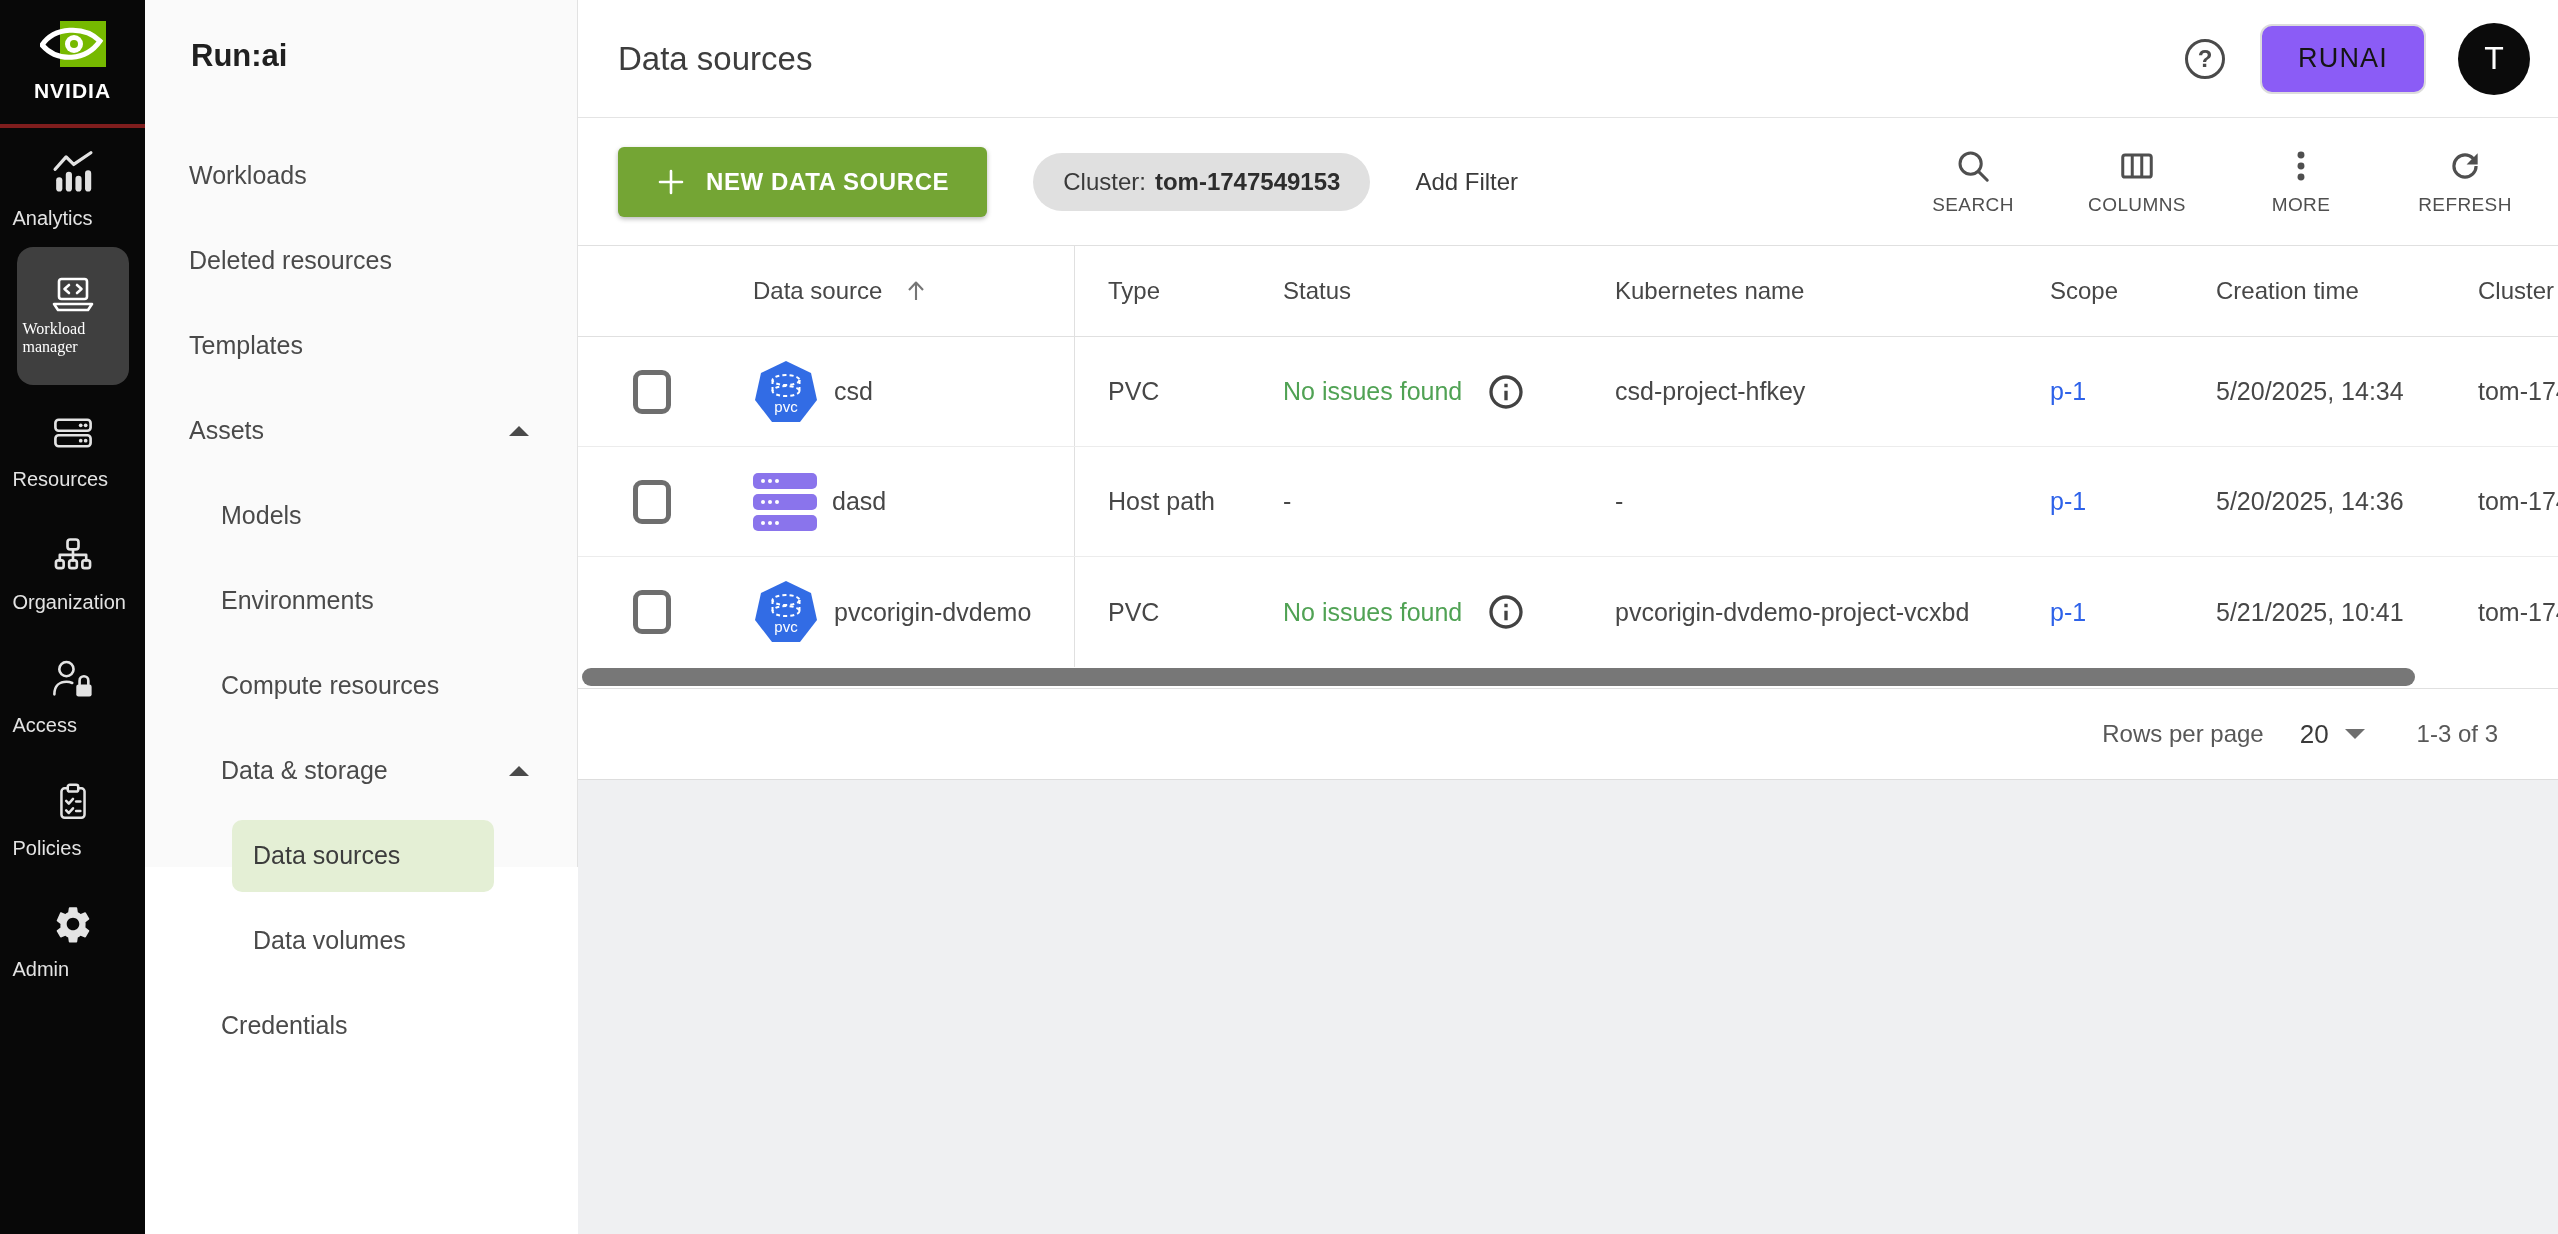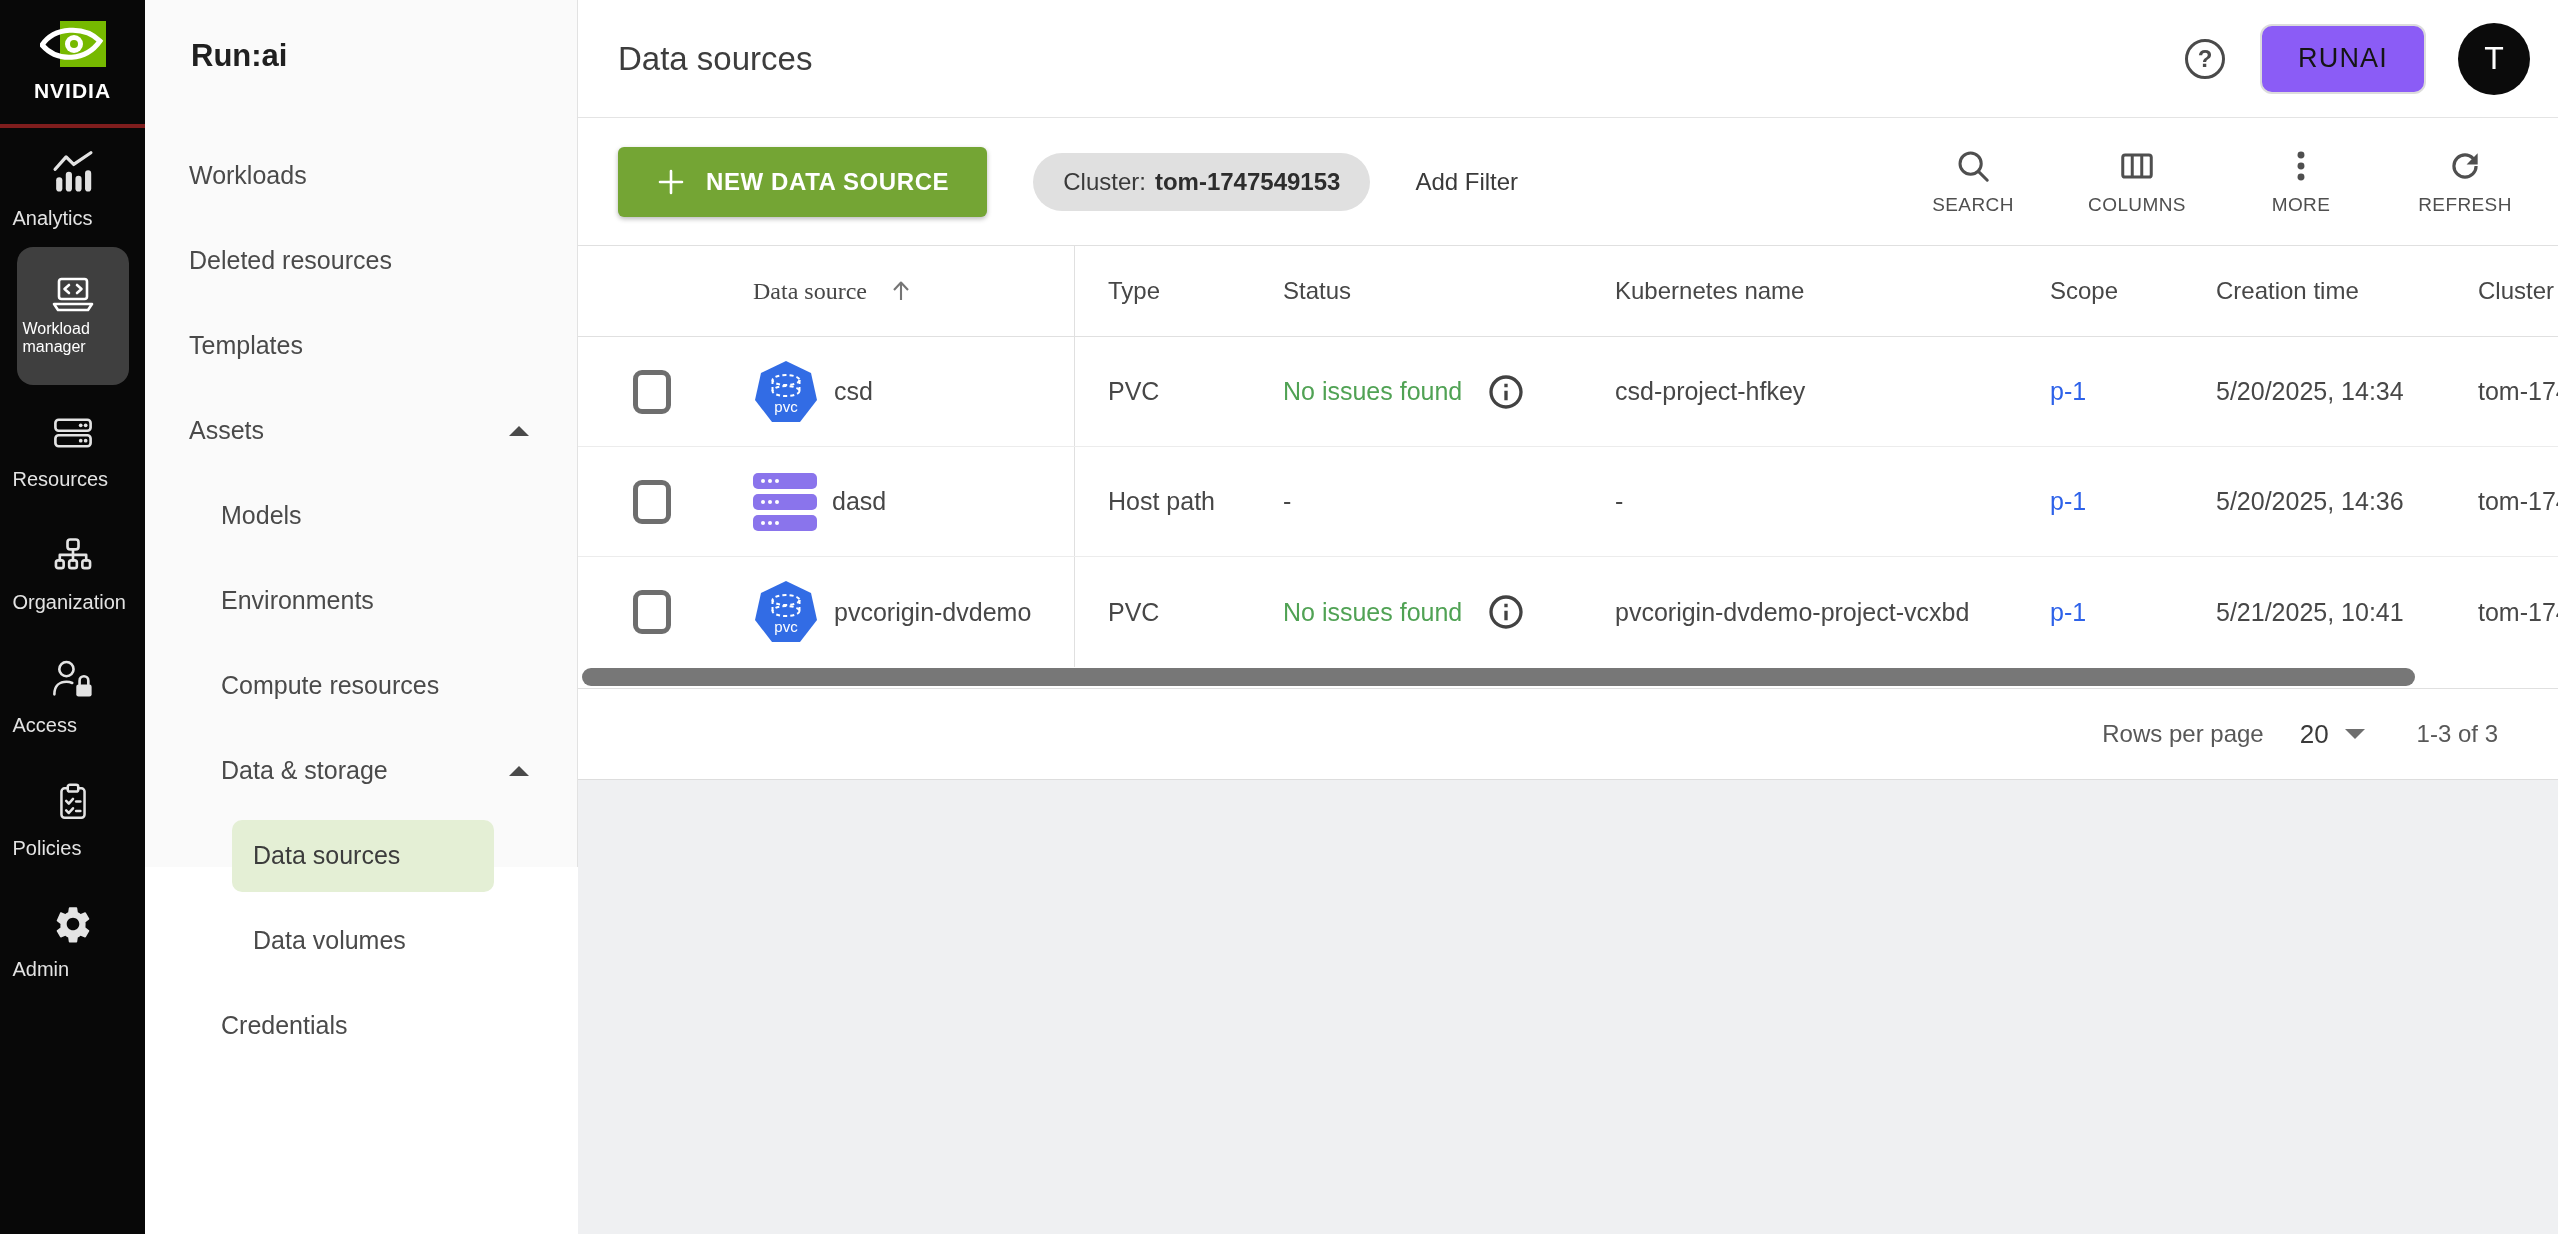--- a/index.html
+++ b/index.html
@@ -49,21 +49,21 @@
   
   .tablewrap { overflow:hidden; flex:0 0 auto; }
   .tgrid { width:2167px; }
   .thead,.trow { display:grid; grid-template-columns:147px 350px 175px 332px 435px 166px 262px 300px; align-items:center; }
   .thead { height:92px; border-top:1px solid #e0e0e0; border-bottom:1px solid #e0e0e0; font-size:24px; font-weight:500; color:#474747; }
   .trow { height:110px; border-bottom:1px solid #ececec; font-size:25px; color:#474747; }
   .trow:last-child { border-bottom:none; }
   .c { padding-left:33px; overflow:hidden; white-space:nowrap; }
   .c-check { display:flex; justify-content:center; padding-left:0; }
   .c-ds { padding-left:28px; display:flex; align-items:center; gap:15px; border-right:1px solid #e0e0e0; height:100%; }
-  .hd-ds { gap:20px;font-family:Liberation Serif, serif; }
+  .hd-ds { gap:20px; }
   .checkbox { width:38px; height:44px; border:5px solid #6e6e6e; border-radius:9px; background:#fff; cursor:pointer; }
   .status-ok { color:#50A254; display:flex; align-items:center; gap:24px; }
   .scope-link { color:#2E62E9; cursor:pointer; }
   .info-ic { flex:0 0 auto; cursor:pointer; }
 
   
   .hscroll { height:22px; position:relative; border-bottom:1px solid #e0e0e0; }
   .hthumb { position:absolute; left:4px; top:1px; width:1833px; height:18px; border-radius:9px; background:#777; cursor:grab; }
   .pagination { height:90px; flex:0 0 90px; display:flex; align-items:center; justify-content:flex-end; padding-right:60px; font-size:24px; color:#585858; }
   .rpp-label { margin-right:36px; }
@@ -95,21 +95,21 @@
         <polyline points="3,14 11,5 16.5,10.5 29,2"></polyline>
         <line x1="6" y1="22" x2="6" y2="28" stroke-width="4.5"></line>
         <line x1="13" y1="18" x2="13" y2="28" stroke-width="4.5"></line>
         <line x1="20" y1="21" x2="20" y2="28" stroke-width="4.5"></line>
         <line x1="27" y1="17" x2="27" y2="28" stroke-width="4.5"></line>
       </svg>
     </span>
     <span class="rlabel">Analytics</span>
   </div>
 
-  <div class="rail-tile" style="margin-top:16px;">
+  <div class="rail-tile" style="margin-top:16px;font-family:Liberation Serif, serif;">
     <span>
       <svg width="46" height="40" viewBox="0 0 46 40">
         <g fill="none" stroke="#ffffff" stroke-width="2.6" stroke-linecap="round" stroke-linejoin="round">
           <rect x="9" y="3" width="28" height="20" rx="2.5"></rect>
           <path d="M19 9 l-4.5 4 4.5 4"></path>
           <path d="M27 9 l4.5 4 -4.5 4"></path>
           <path d="M4 28 h38 l-4 6 H8 z"></path>
         </g>
       </svg>
     </span>

